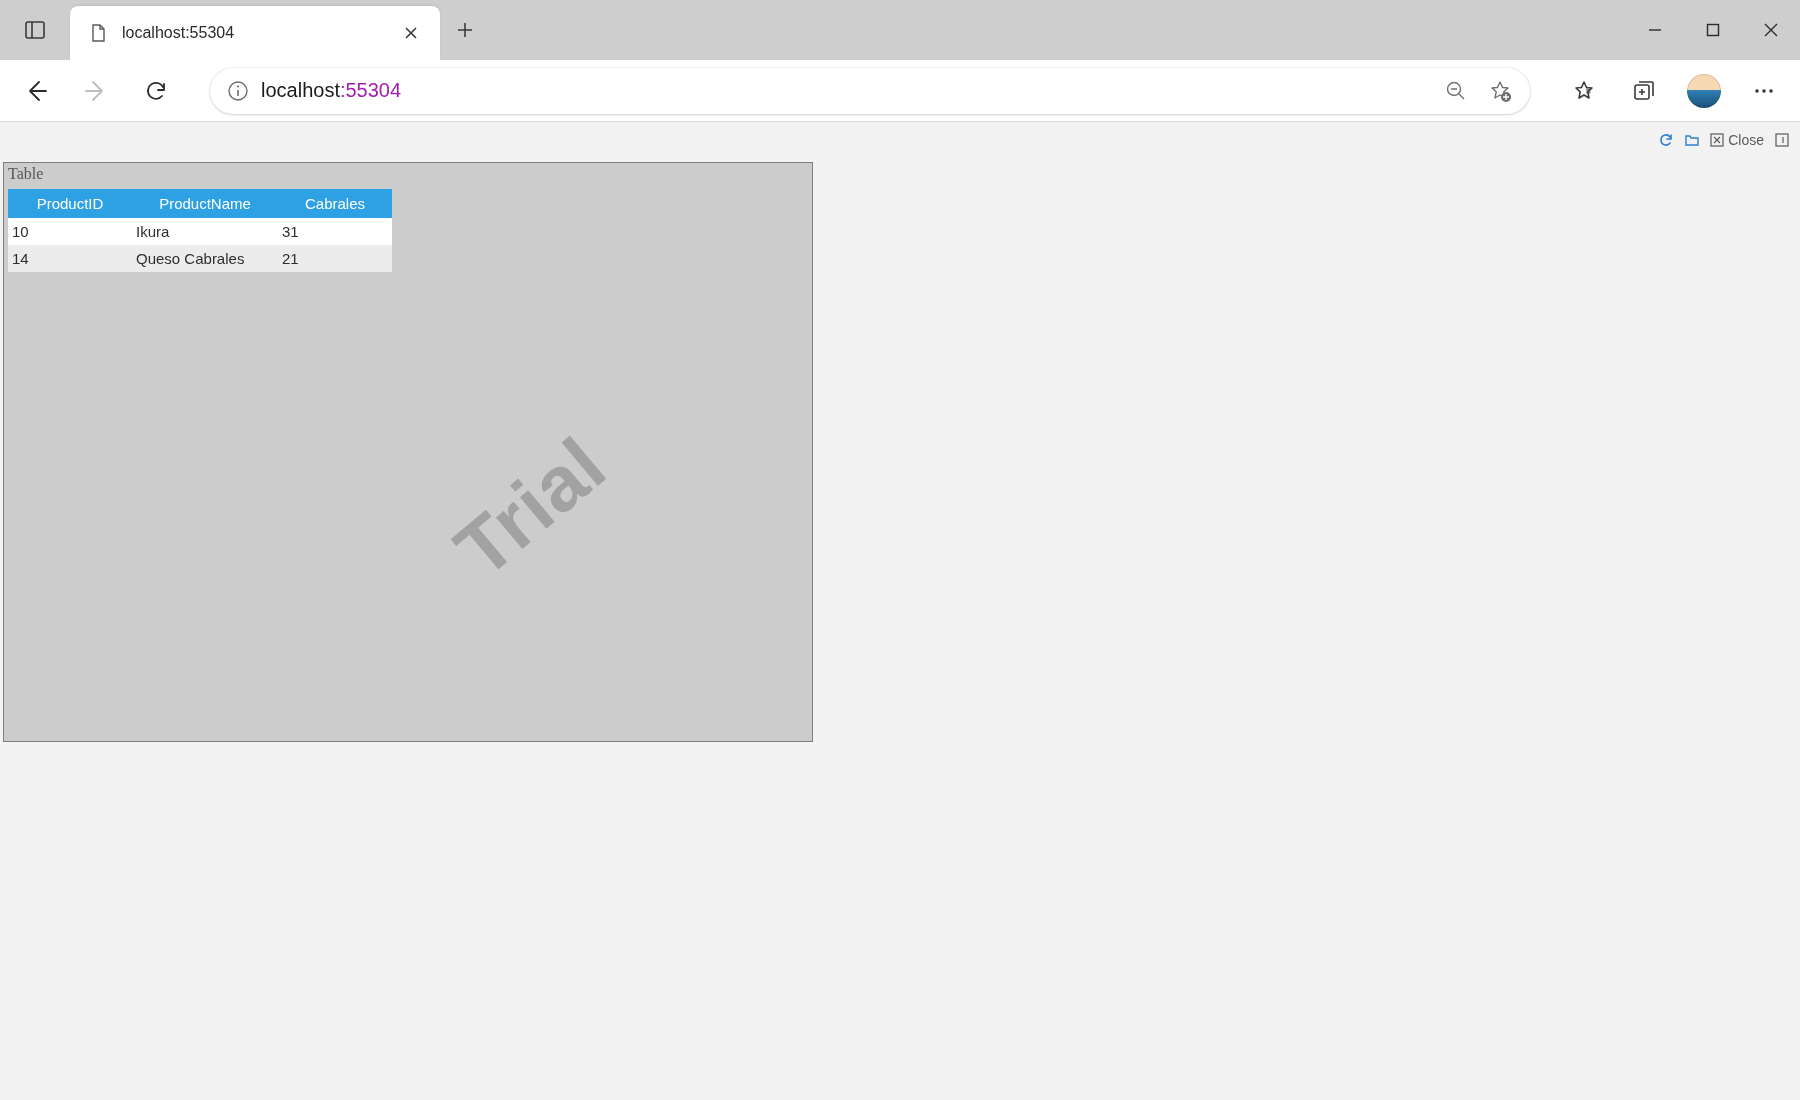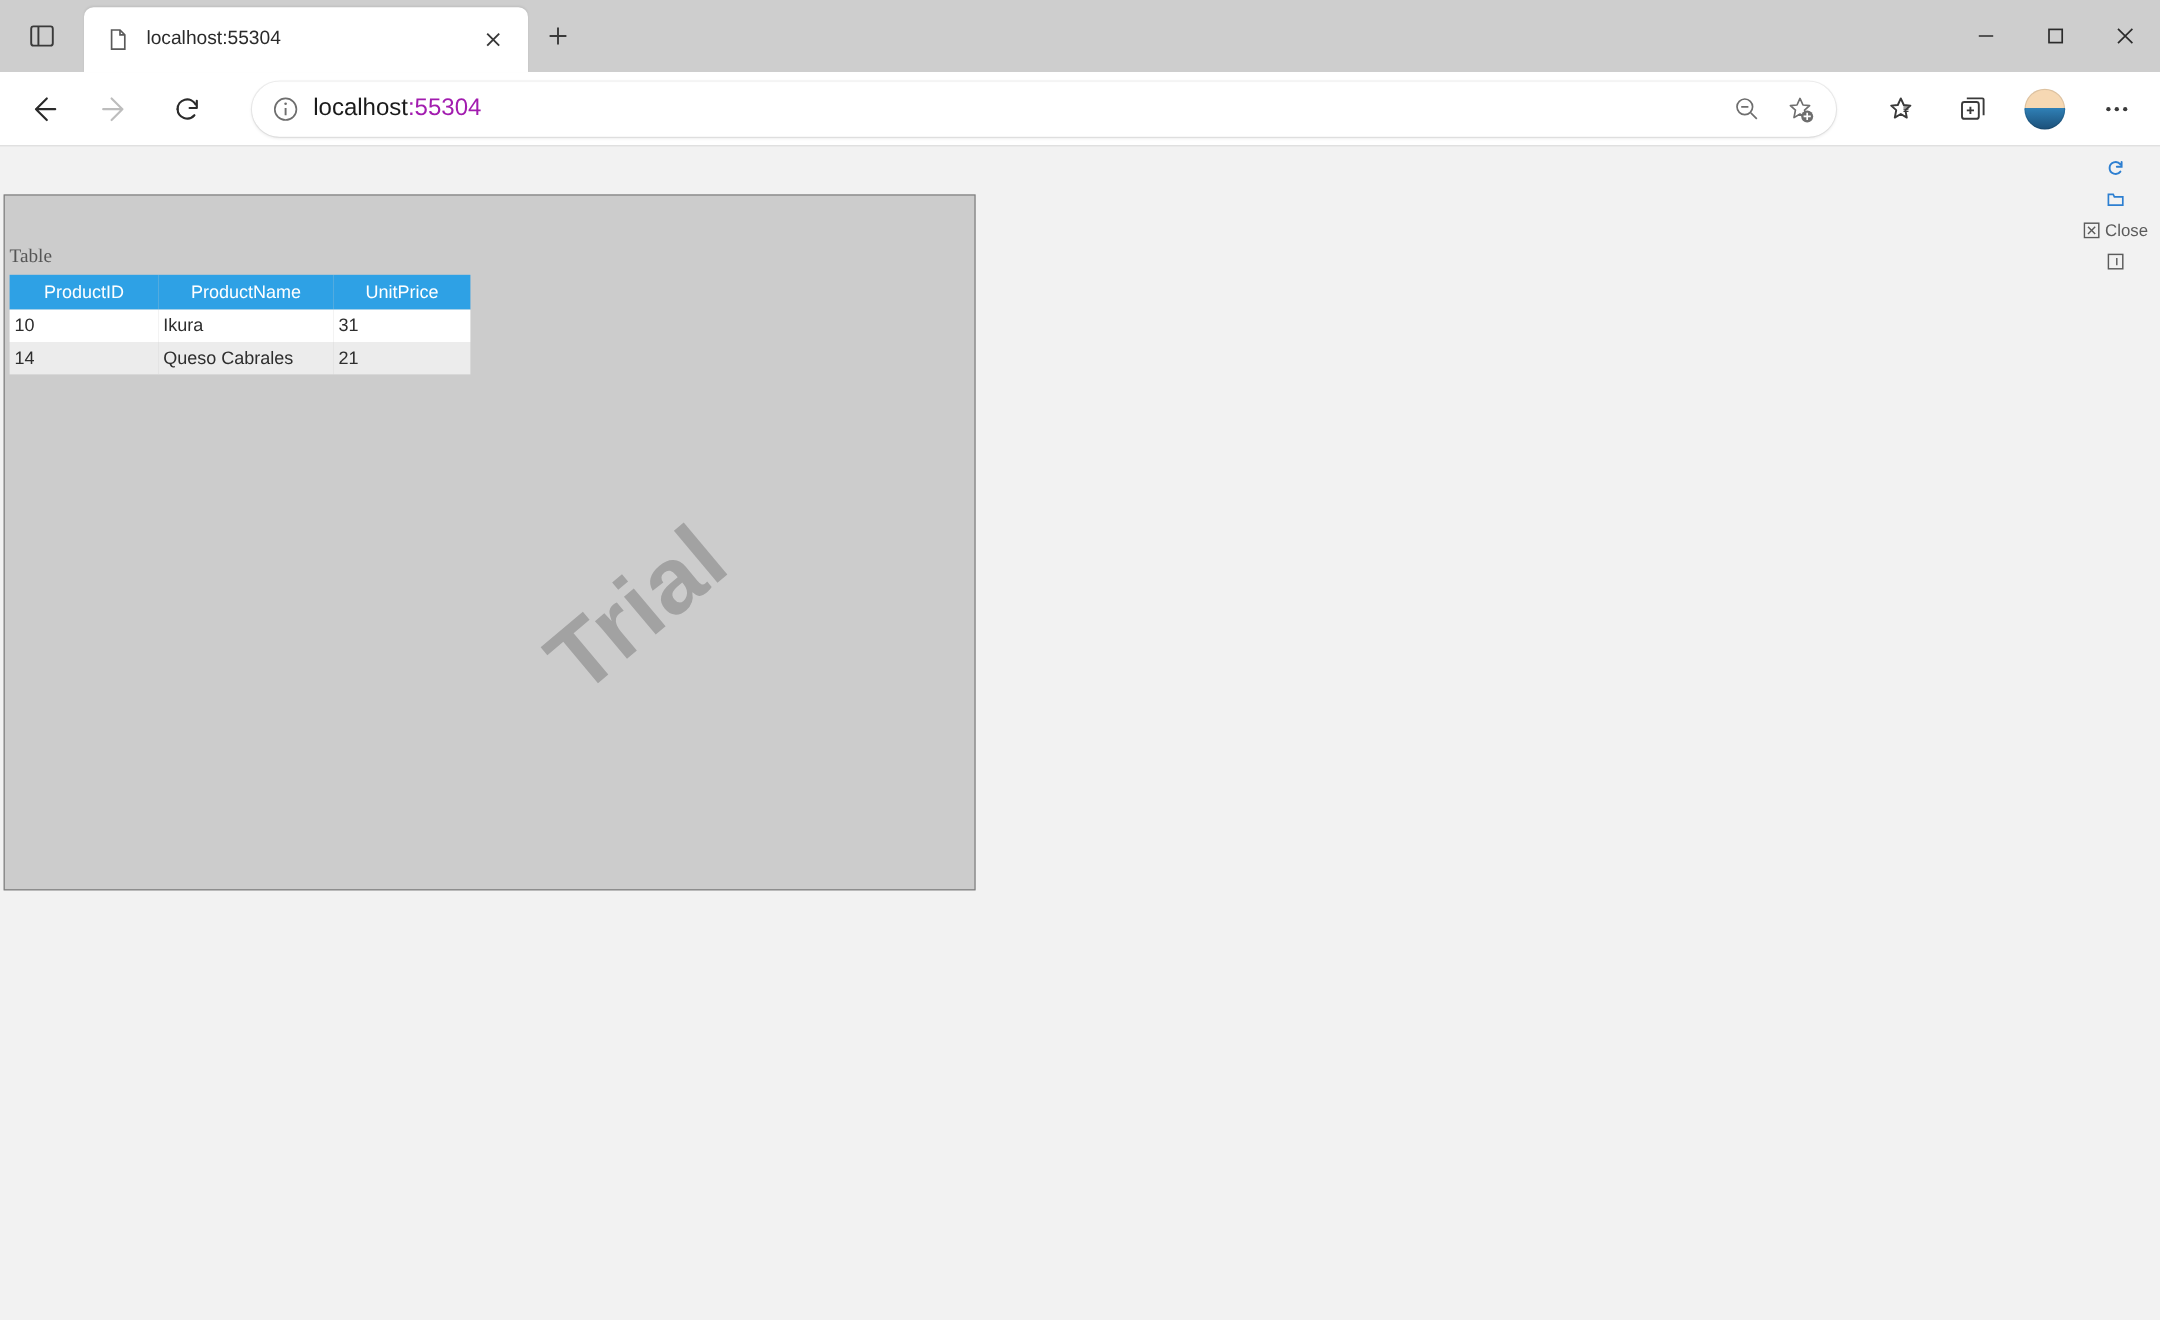--- a/index.html
+++ b/index.html
@@ -86,42 +86,40 @@
       left: 0; right: 0; bottom: 0;
     }
     .dev-strip {
       position: absolute;
       top: 10px; right: 10px;
       display: flex;
       align-items: center;
       gap: 10px;
       color: #5b5b5b;
       font-size: 14px;
-      flex-direction: column;
     }
     .dev-strip .blue { color: #2d7fd1; }
     .dev-strip span { display:flex; align-items:center; gap:4px; }
 
     
     .report {
       position: absolute;
       top: 40px;
       left: 3px;
       width: 810px;
       height: 580px;
       background: #cccccc;
       border: 1px solid #7e7e7e;
       overflow: hidden;
     }
     .report-title {
       font-family: "Times New Roman", serif;
       font-size: 16px;
       color: #555;
       padding: 2px 4px 6px 4px;
-      margin-top: 40px;
     }
     .grid {
       border-collapse: collapse;
       margin: 0 4px;
       font-size: 15px;
       color: #2e2e2e;
     }
     .grid th {
       background: #2ea1e5;
       color: #fff;
@@ -302,21 +300,21 @@
   </div>
 
   <div class="report">
     <div class="report-title">Table</div>
 
     <table class="grid">
       <thead>
         <tr>
           <th>ProductID</th>
           <th>ProductName</th>
-          <th>UnitPrice</th>
+          <th>Cabrales</th>
         </tr>
       </thead>
       <tbody>
         <tr>
           <td>10</td>
           <td>Ikura</td>
           <td>31</td>
         </tr>
         <tr>
           <td>14</td>

